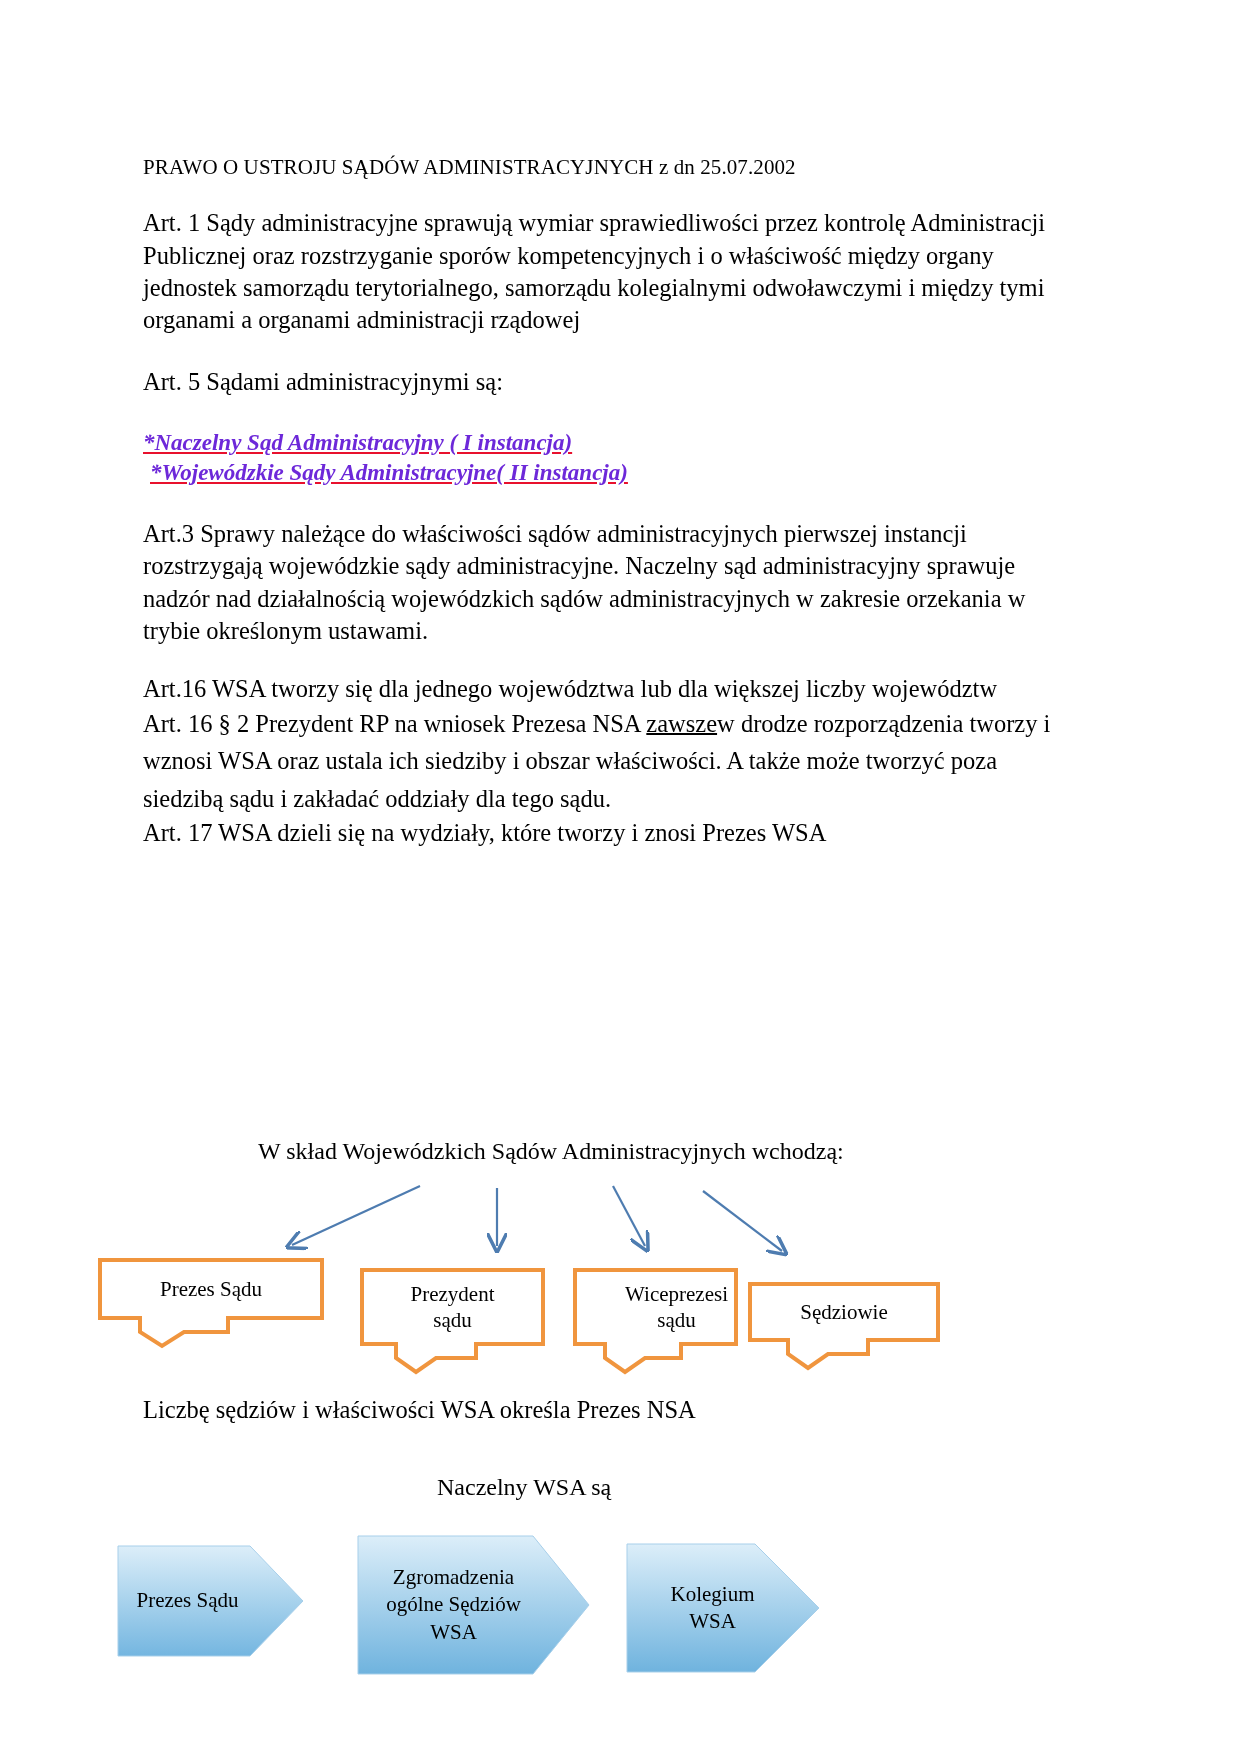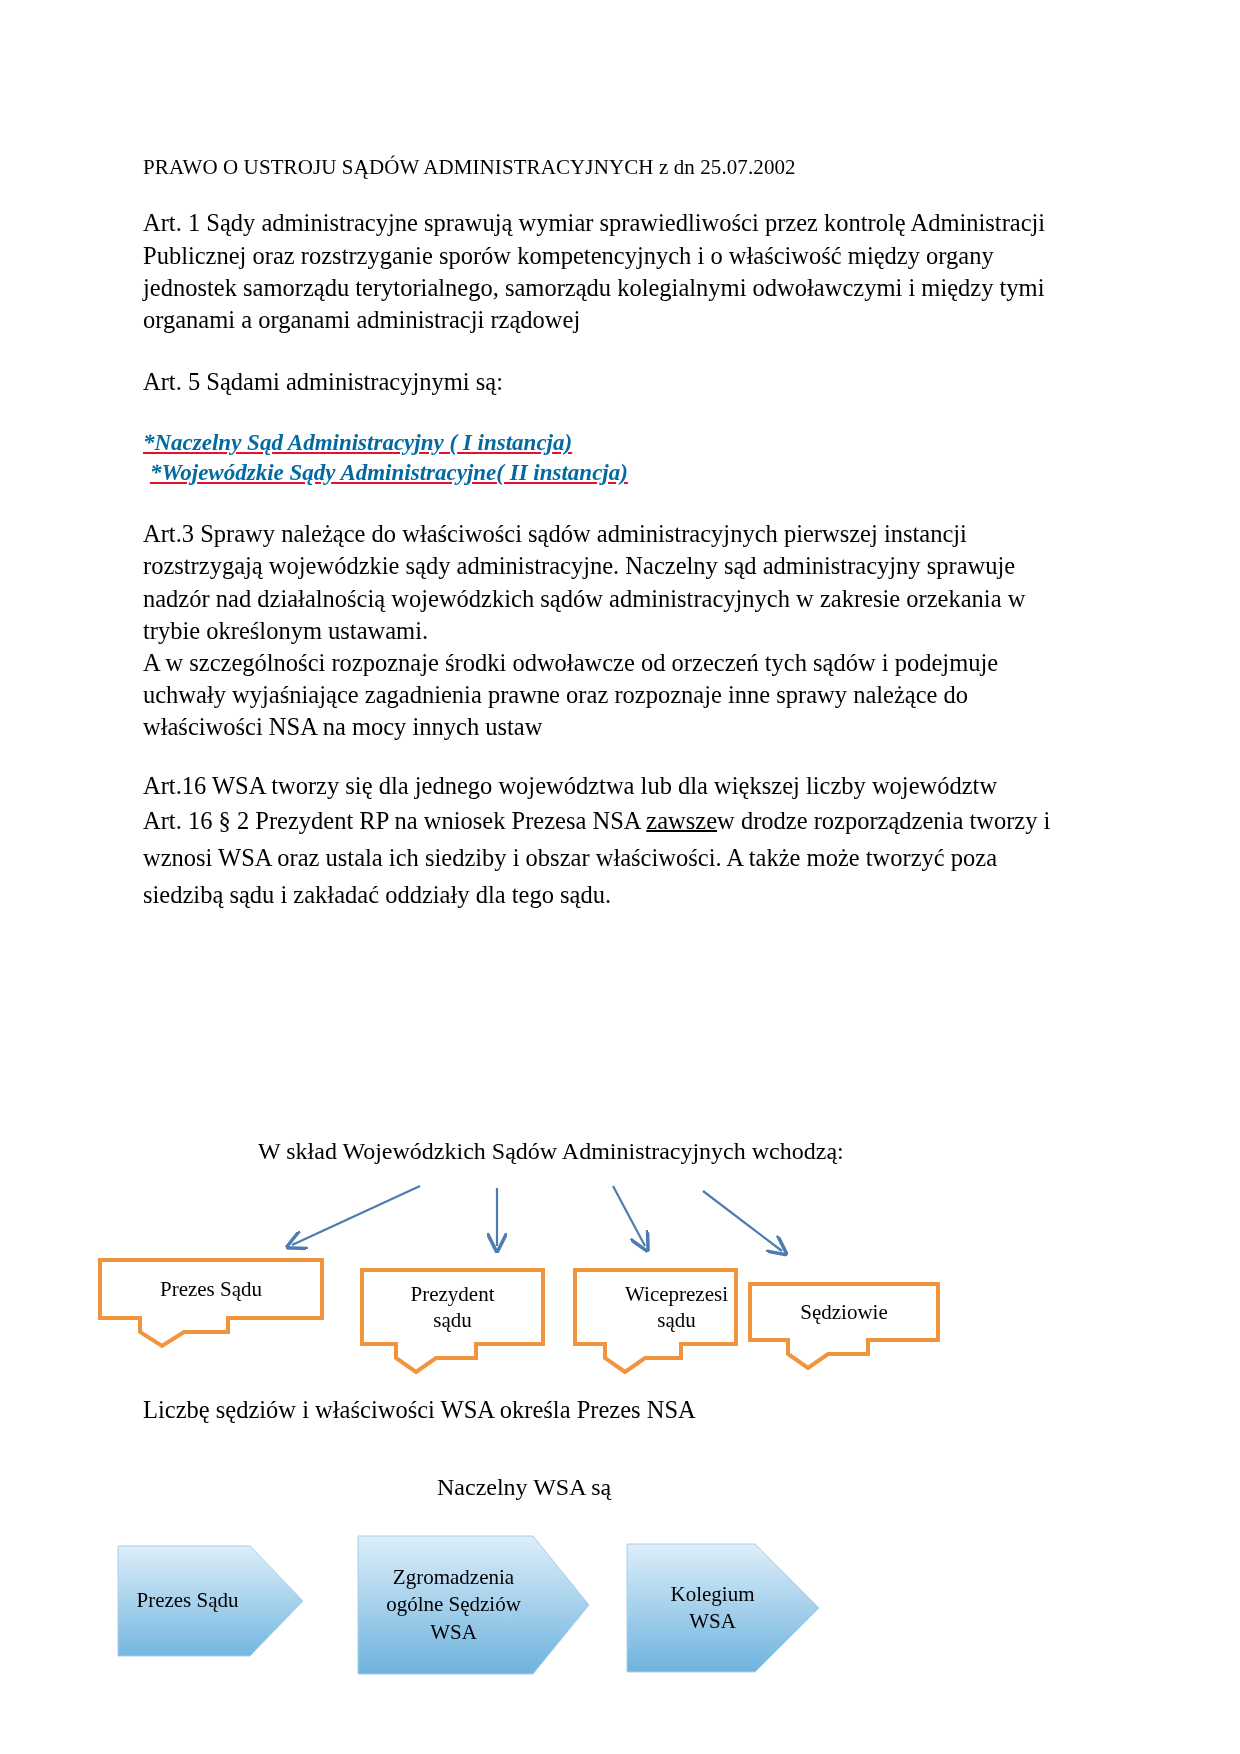--- a/index.html
+++ b/index.html
@@ -39,21 +39,21 @@
 
   .para {
     font-size: 24.5px;
     line-height: 1.315;
     margin: 0;
   }
   .gap-lg { height: 30px; }
   .gap-md { height: 26px; }
 
   .red-block {
-    color: #0369a1;
+    color: #6d28d9;
     font-weight: bold;
     font-style: italic;
     font-size: 23px;
     line-height: 1.30;
     margin: 0;
   }
   .red-block .red-line {
     display: inline-block;
     text-decoration: underline;
     text-decoration-color: #e8112d;
@@ -179,28 +179,28 @@
     <div class="gap-lg"></div>
 
     <div class="red-block">
       <span class="red-line">*Naczelny Sąd Administracyjny ( I instancja)</span><br>
       <span class="red-line indent1">*Wojewódzkie Sądy Administracyjne( II instancja)</span>
     </div>
 
     <div class="gap-lg"></div>
 
     <p class="para">Art.3 Sprawy należące do właściwości sądów administracyjnych pierwszej instancji rozstrzygają wojewódzkie sądy administracyjne. Naczelny sąd administracyjny sprawuje nadzór nad działalnością wojewódzkich sądów administracyjnych w zakresie orzekania w trybie określonym ustawami.</p>
-    <p class="para">A w szczególności rozpoznaje środki odwoławcze od orzeczeń tych sądów i podejmuje uchwały wyjaśniające zagadnienia prawne oraz rozpoznaje inne sprawy należące do właściwości NSA na mocy innych ustaw</p>
 
     <div class="gap-md"></div>
 
     <p class="para">Art.16 WSA tworzy się dla jednego województwa lub dla większej liczby województw</p>
 
     <p class="para-loose"><span>Art. 16 § 2 Prezydent RP na wniosek Prezesa NSA </span><span class="u-word">zawsze</span><span>w drodze rozporządzenia tworzy i wznosi WSA oraz ustala ich siedziby i obszar właściwości. A także może tworzyć poza siedzibą sądu i zakładać oddziały dla tego sądu.</span></p>
 
+    <p class="para">Art. 17 WSA dzieli się na wydziały, które tworzy i znosi Prezes WSA</p>
 
   </div>
 
   <div class="chart1">
 
     <div class="chart1-caption">W skład Wojewódzkich Sądów Administracyjnych  wchodzą:</div>
 
     <svg width="1240" height="260" style="position:absolute;left:0;top:0;">
       <defs>
         <marker id="ah" markerWidth="9" markerHeight="9" refX="6" refY="4.5" orient="auto">

